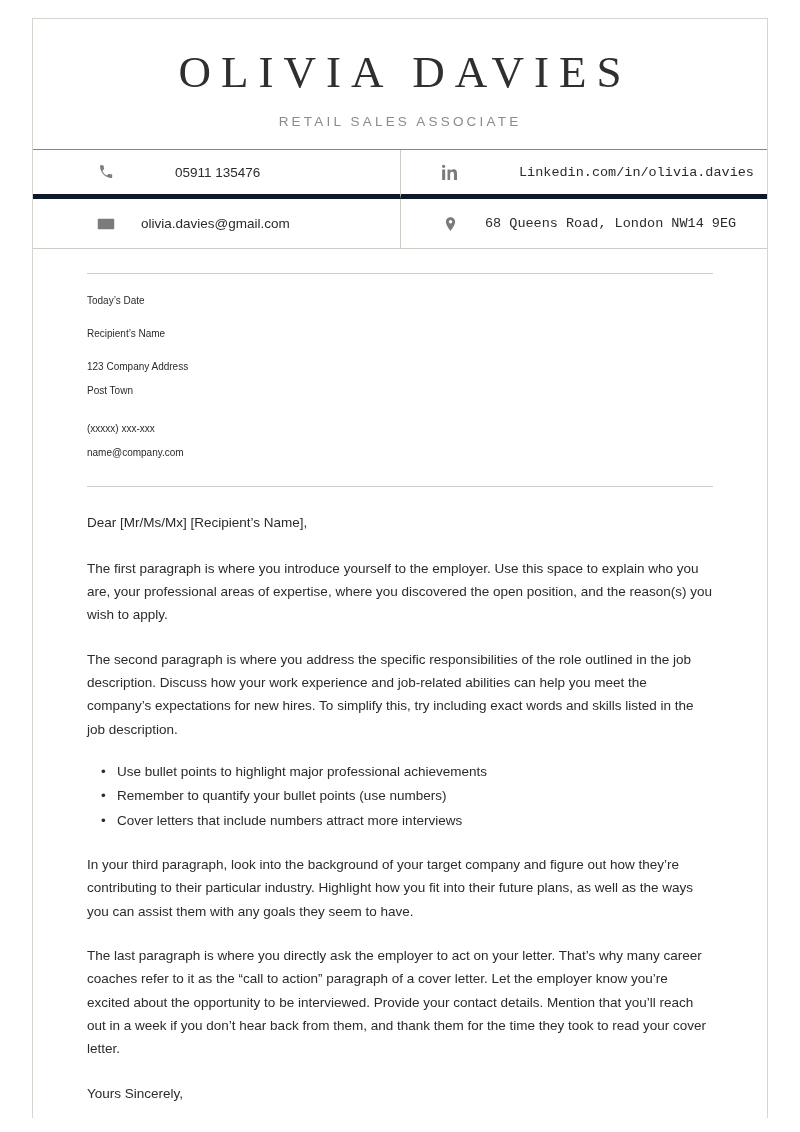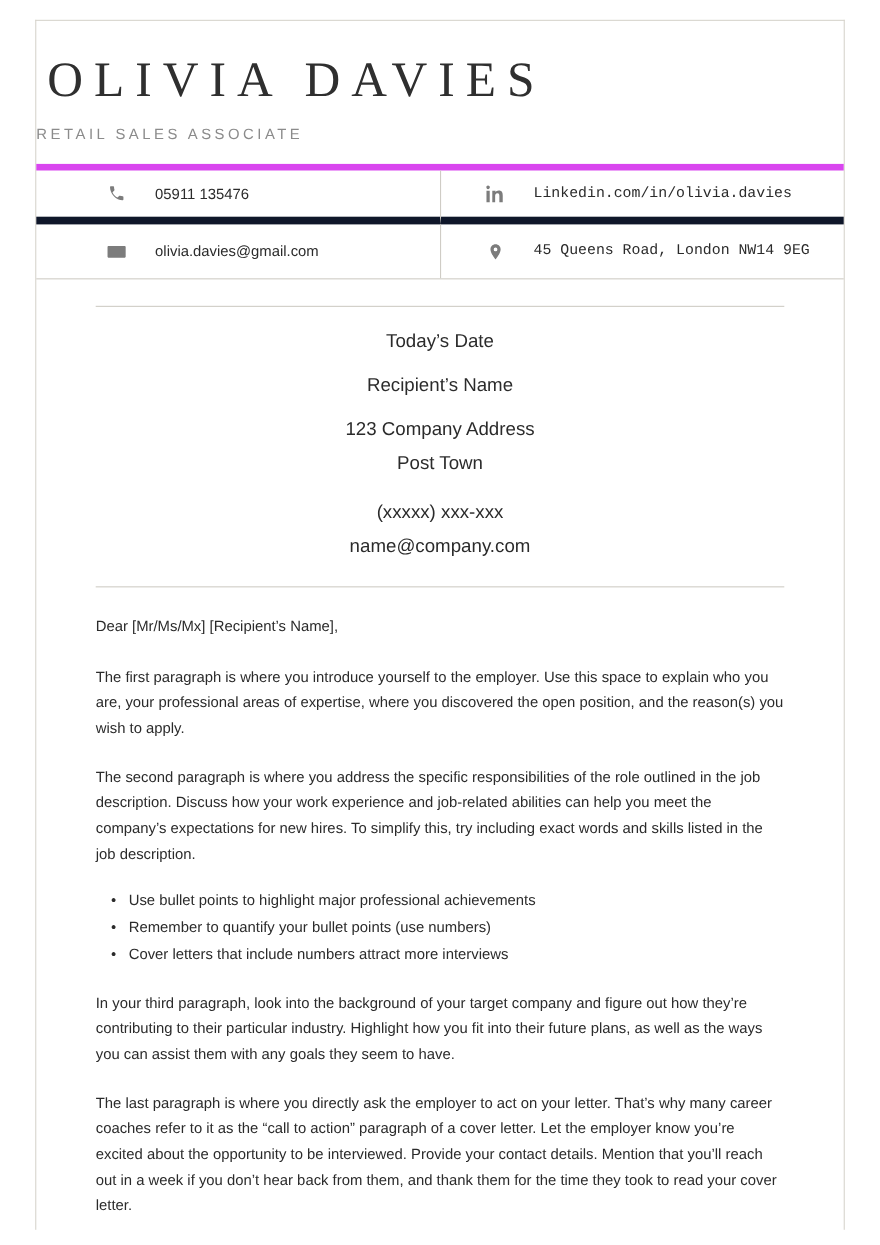--- a/index.html
+++ b/index.html
@@ -32,21 +32,22 @@
     box-sizing: border-box;
     background: #ffffff;
     border-left: 1px solid #d8d5ce;
     border-right: 1px solid #d8d5ce;
     border-top: 1px solid #d8d5ce;
   }
 
   
   .header {
     padding: 30px 0 20px 0;
-    border-bottom: 6px solid #d946ef;
+    text-align: center;
+    border-bottom: 1px solid #d946ef;
   }
   .name {
     font-family: "Liberation Serif", serif;
     font-size: 45px;
     letter-spacing: 10px;
     color: #2f2f2f;
     font-weight: 400;
     line-height: 1.05;
     padding-left: 10px;
   }
@@ -72,21 +73,22 @@
     box-sizing: border-box;
     font-size: 13.5px;
     color: #2b2b2b;
   }
   .contact-cell.right-col {
     border-left: 1px solid #cfccc5;
     padding-left: 36px;
     font-family: Liberation Mono, monospace;
   }
   .contact-row-top .contact-cell {
-    border-bottom: 7px solid #0f172a;
+    border-bottom: 5px solid #0f172a;
+    gap: 34px;
   }
   .contact-icon {
     width: 26px;
     min-width: 26px;
     display: inline-flex;
     align-items: center;
     justify-content: center;
     color: #7c7c7c;
     margin-right: 22px;
   }
@@ -97,24 +99,23 @@
   .body-wrap {
     padding: 0 54px 0 54px;
   }
   .rule {
     border-top: 1px solid #cfccc5;
     margin: 0 0 0 0;
   }
   .spacer-top { height: 24px; }
 
   .addr-block {
-    font-size: 17px;
+    font-size: 10px;
     line-height: 1;
     color: #2b2b2b;
-    text-align: center;
   }
   .addr-line { margin-bottom: 0; }
   .gap-lg { height: 23px; }
 
   .divider2 {
     margin: 28px 0 0 0;
     border-top: 1px solid #cfccc5;
   }
 
   .letter {
@@ -181,21 +182,21 @@
           </svg>
         </span>
         <span class="contact-text">olivia.davies@gmail.com</span>
       </div>
       <div class="contact-cell right-col">
         <span class="contact-icon">
           <svg width="15" height="18" viewBox="0 0 24 24" fill="currentColor" aria-hidden="true">
             <path d="M12 1C7.9 1 4.6 4.3 4.6 8.4 4.6 14.1 12 23 12 23s7.4-8.9 7.4-14.6C19.4 4.3 16.1 1 12 1zm0 10.1a2.7 2.7 0 1 1 0-5.4 2.7 2.7 0 0 1 0 5.4z"></path>
           </svg>
         </span>
-        <span class="contact-text">45 Queens Road, London NW14 9EG</span>
+        <span class="contact-text">68 Queens Road, London NW14 9EG</span>
       </div>
     </div>
 
     <div class="body-wrap">
       <div class="spacer-top"></div>
       <div class="rule"></div>
 
       <div style="height:22px"></div>
 
       <div class="addr-block">

